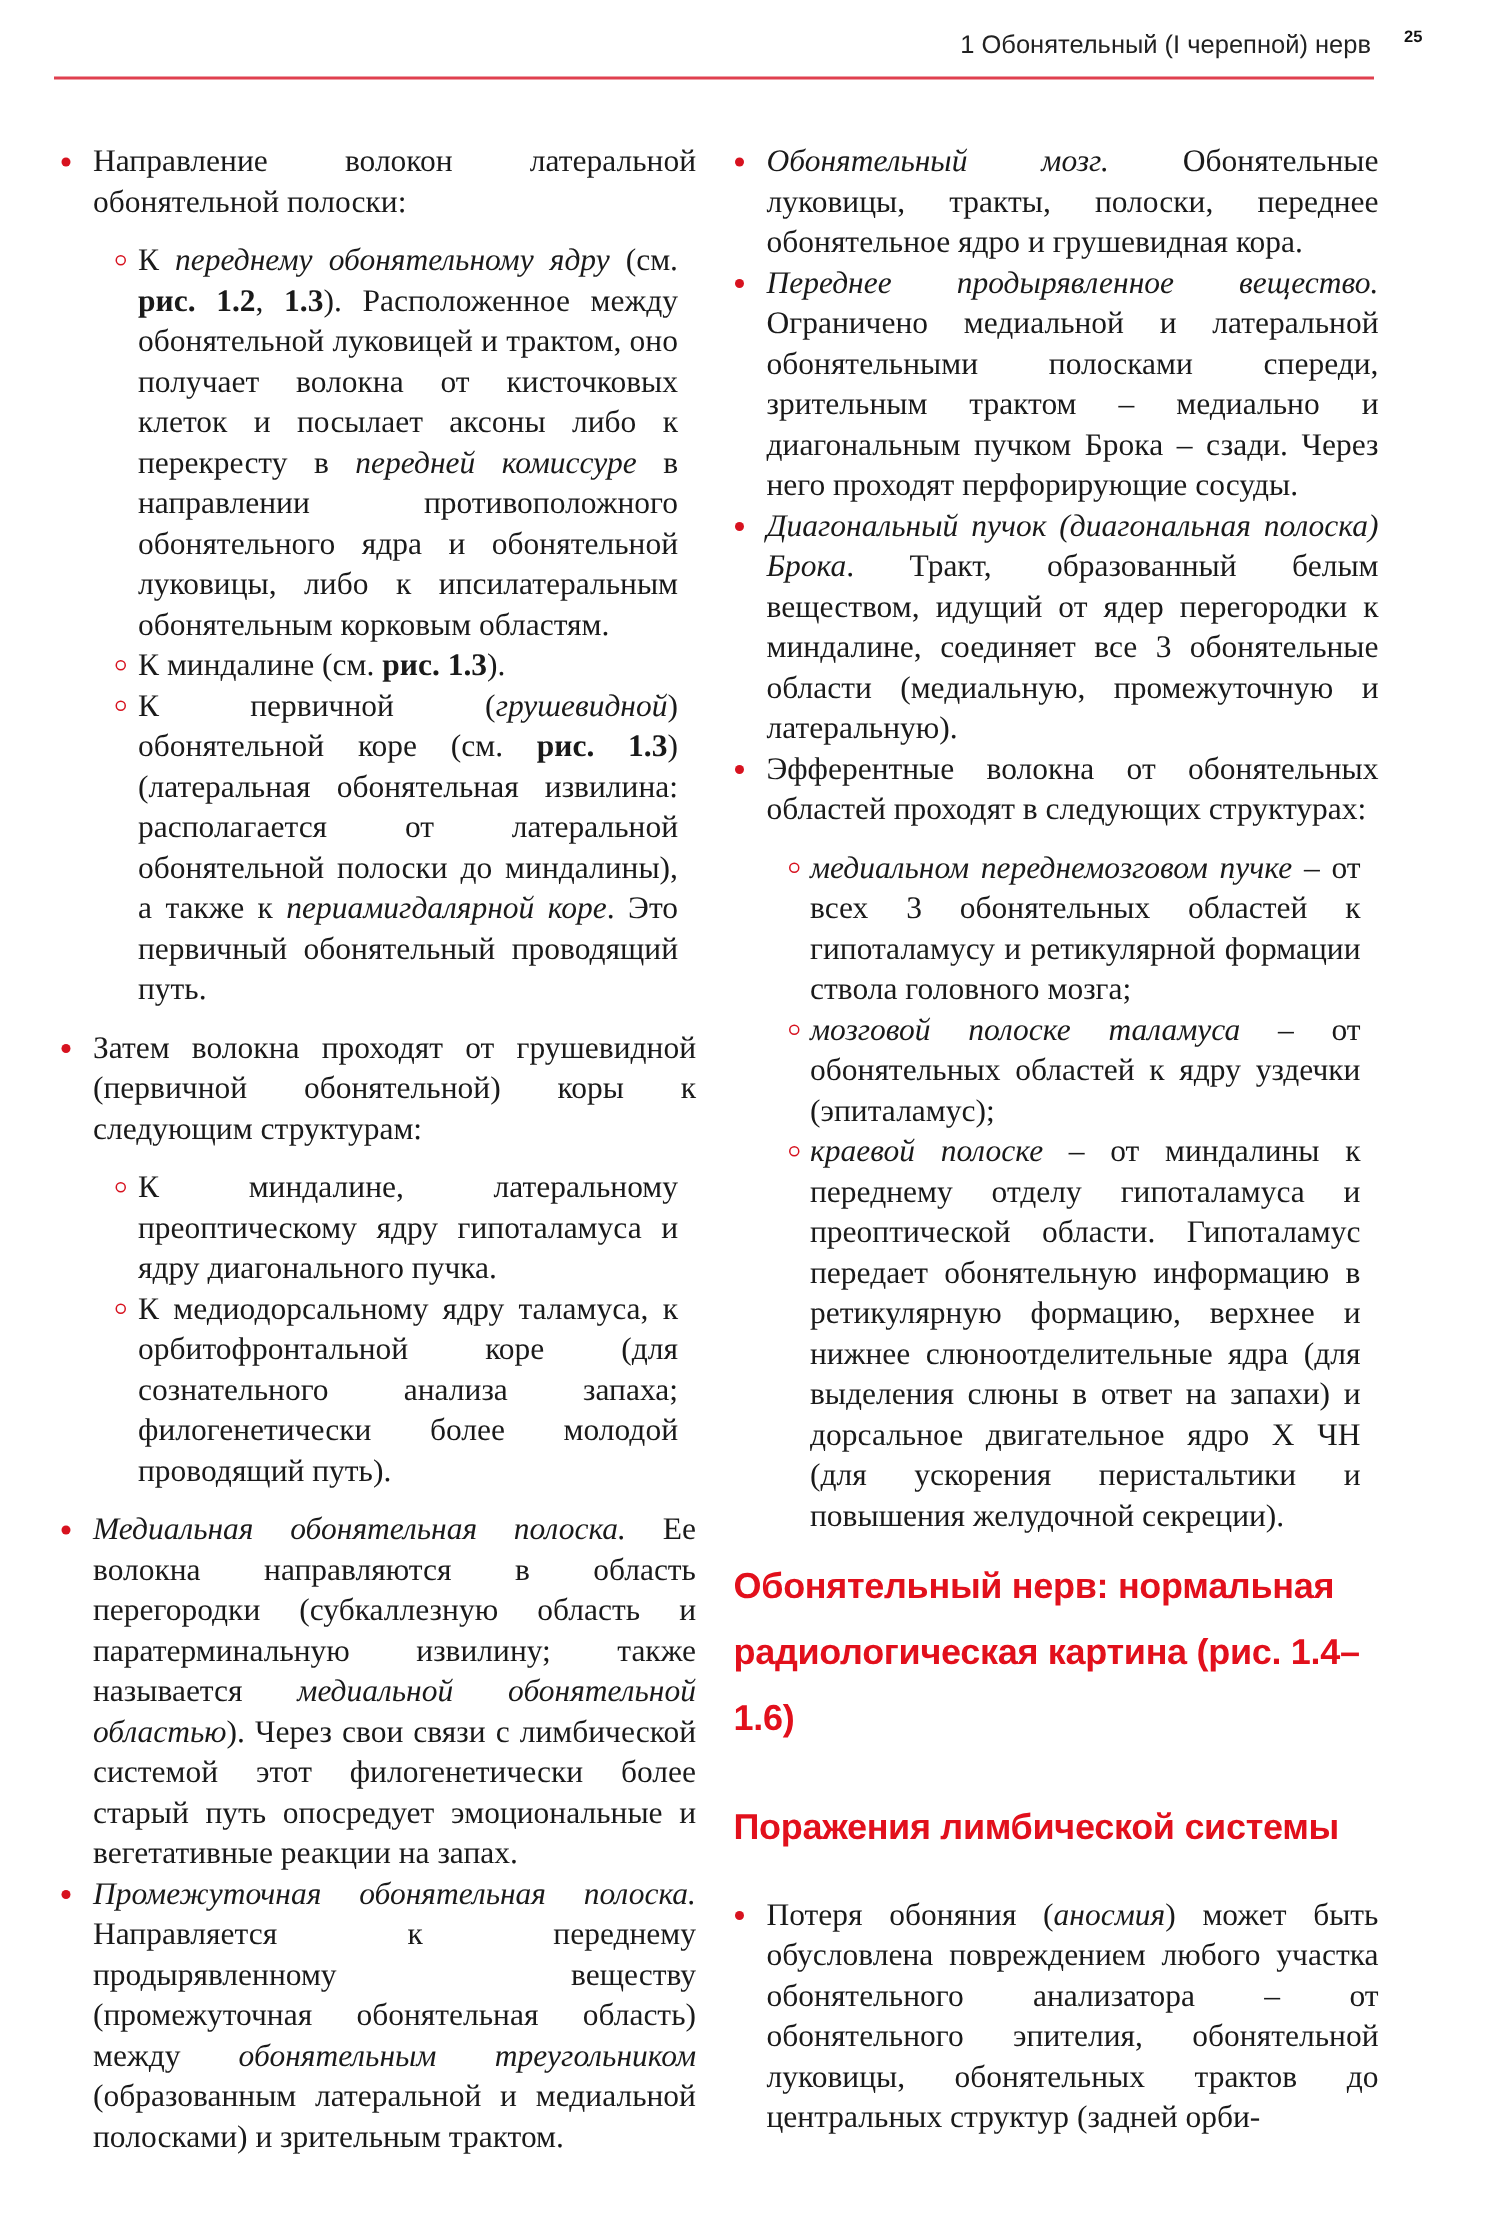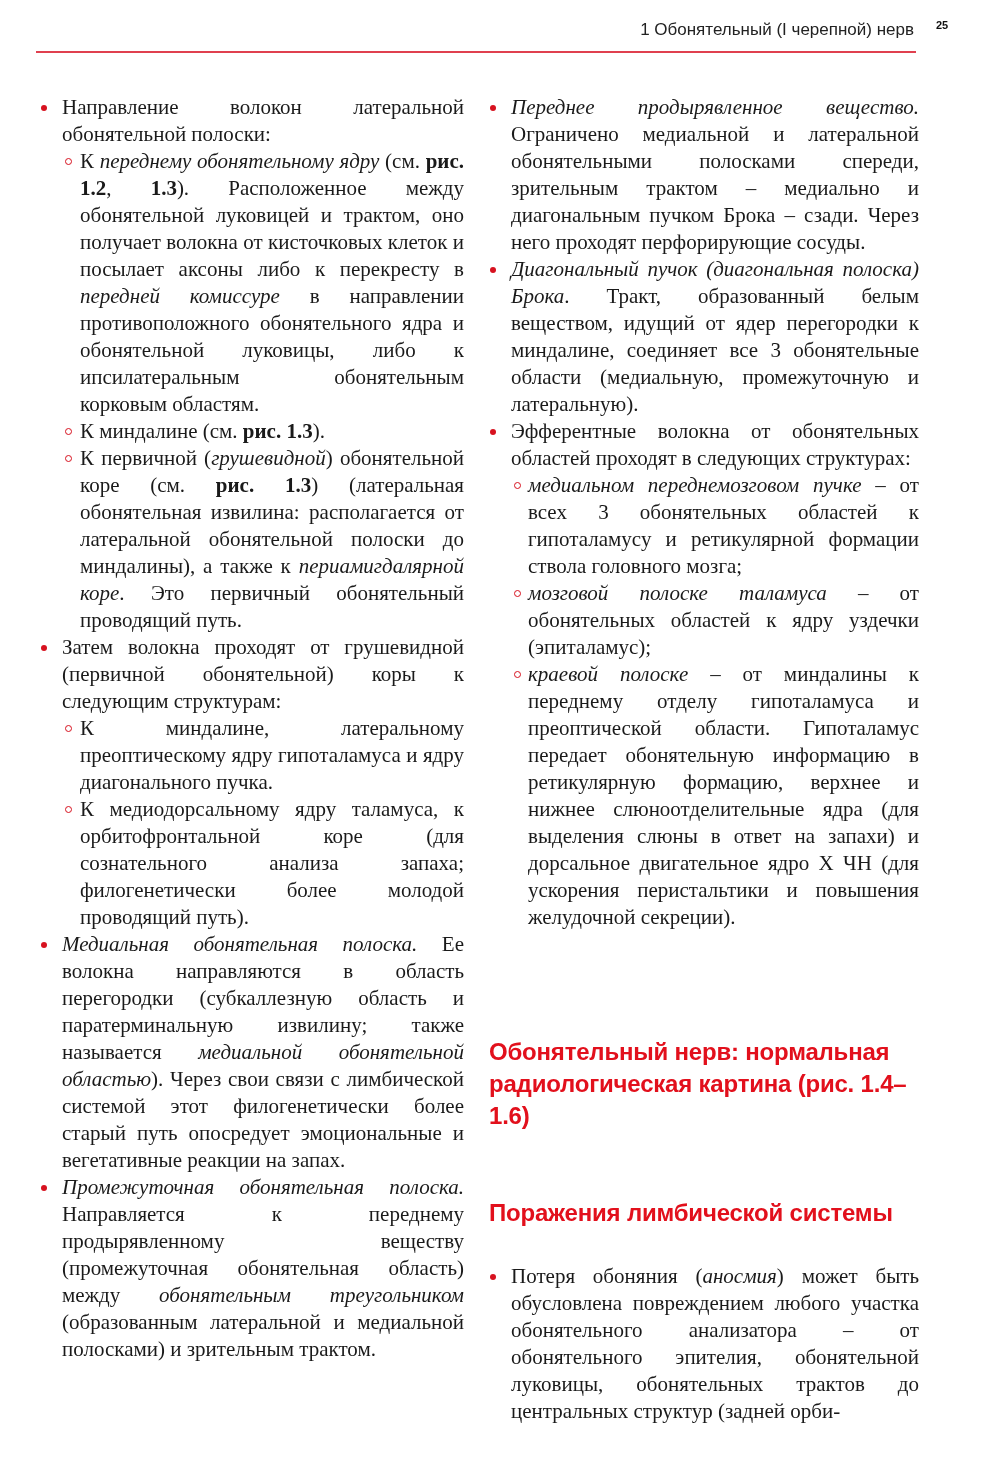--- a/index.html
+++ b/index.html
@@ -25,32 +25,32 @@
   }
   .col { position: absolute; top: 94px; font-size: 21px; line-height: 27px; }
   .col.left { left: 40px; width: 424px; }
   .col.right { left: 489px; width: 430px; }
   ul.bul { list-style: none; margin: 0; padding: 0; }
   ul.bul > li { position: relative; padding-left: 22px; text-align: justify; }
   ul.bul > li::before {
     content: ""; position: absolute; left: 1px; top: 11px; width: 6px; height: 6px;
     border-radius: 50%; background: #d7121f;
   }
-  ul.sub { list-style: none; margin: 0; padding: 0; }
+  ul.sub { list-style: none; margin: 12px; padding: 0; }
   ul.sub > li { position: relative; padding-left: 18px; text-align: justify; }
   ul.sub > li::before {
     content: ""; position: absolute; left: 3px; top: 10px; width: 5px; height: 5px;
     border-radius: 50%; border: 1.3px solid #d7121f; background: transparent;
   }
   .right ul.sub > li { padding-left: 17px; }
   i { font-style: italic; }
   b { font-weight: bold; }
   .heading {
     font-family: "Liberation Sans", "DejaVu Sans", sans-serif;
-    font-weight: bold; color: #e2101c; font-size: 24px; line-height: 32px;
+    font-weight: bold; color: #e2101c; font-size: 24px; line-height: 44px;
     margin: 0; letter-spacing: -0.2px;
   }
   .h1 { position: absolute; left: 489px; top: 1036px; width: 440px; }
   .h2 { position: absolute; left: 489px; top: 1197px; width: 440px; }
   .col.right2 { top: 1263px; }
 </style>
 </head>
 <body>
 
 <div class="running-head">
@@ -76,20 +76,21 @@
         <li><span>К медиодорсальному ядру таламуса, к орбитофронтальной коре (для сознательного анализа запаха; филогенетически более молодой проводящий путь).</span></li>
       </ul>
     </li>
     <li><i>Медиальная обонятельная полоска.</i><span> Ее волокна направляются в область перегородки (субкаллезную область и паратерминальную извилину; также называется </span><i>медиальной обонятельной областью</i><span>). Через свои связи с лимбической системой этот филогенетически более старый путь опосредует эмоциональные и вегетативные реакции на запах.</span></li>
     <li><i>Промежуточная обонятельная полоска.</i><span> Направляется к переднему продырявленному веществу (промежуточная обонятельная область) между </span><i>обонятельным треугольником</i><span> (образованным латеральной и медиальной полосками) и зрительным трактом.</span></li>
   </ul>
 </div>
 
 <div class="col right">
   <ul class="bul">
+    <li><i>Обонятельный мозг.</i><span> Обонятельные луковицы, тракты, полоски, переднее обонятельное ядро и грушевидная кора.</span></li>
     <li><i>Переднее продырявленное вещество.</i><span> Ограничено медиальной и латеральной обонятельными полосками спереди, зрительным трактом – медиально и диагональным пучком Брока – сзади. Через него проходят перфорирующие сосуды.</span></li>
     <li><i>Диагональный пучок (диагональная полоска) Брока</i><span>. Тракт, образованный белым веществом, идущий от ядер перегородки к миндалине, соединяет все 3 обонятельные области (медиальную, промежуточную и латеральную).</span></li>
     <li>
       <span>Эфферентные волокна от обонятельных областей проходят в следующих структурах:</span>
       <ul class="sub">
         <li><i>медиальном переднемозговом пучке</i><span> – от всех 3 обонятельных областей к гипоталамусу и ретикулярной формации ствола головного мозга;</span></li>
         <li><i>мозговой полоске таламуса</i><span> – от обонятельных областей к ядру уздечки (эпиталамус);</span></li>
         <li><i>краевой полоске</i><span> – от миндалины к переднему отделу гипоталамуса и преоптической области. Гипоталамус передает обонятельную информацию в ретикулярную формацию, верхнее и нижнее слюноотделительные ядра (для выделения слюны в ответ на запахи) и дорсальное двигательное ядро X ЧН (для ускорения перистальтики и повышения желудочной секреции).</span></li>
       </ul>
     </li>

